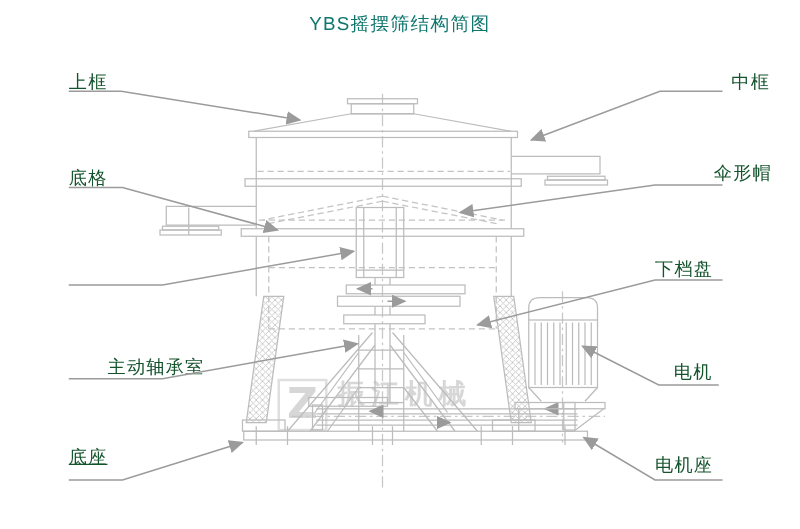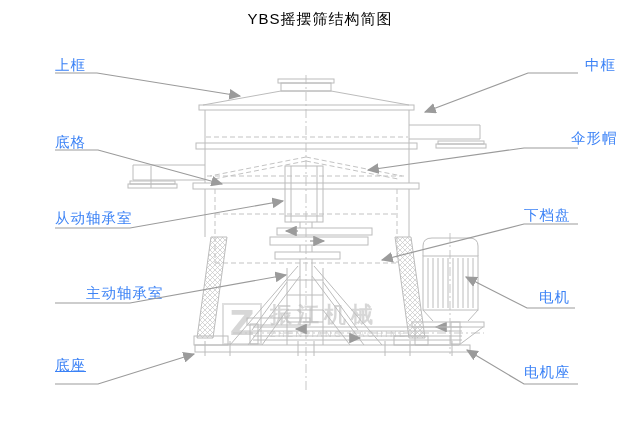--- a/index.html
+++ b/index.html
@@ -2,24 +2,24 @@
 <html><head>
 <meta charset="utf-8">
 <style>
   html,body{margin:0;padding:0;background:#ffffff;}
   #stage{
     position:relative;width:640px;height:423px;background:#ffffff;
     font-family:"Liberation Sans","DejaVu Sans",sans-serif;overflow:hidden;
   }
   #title{
     position:absolute;left:0;right:0;top:10px;text-align:center;
-    font-size:15px;color:#000000;letter-spacing:1px;
+    font-size:15px;color:#0f766e;letter-spacing:1px;
   }
   .lbl{
-    position:absolute;font-size:14.5px;color:#3b82f6;letter-spacing:1px;white-space:nowrap;
+    position:absolute;font-size:14.5px;color:#14532d;letter-spacing:1px;white-space:nowrap;
   }
   #lbl-upper-frame{left:55px;top:56px;}
   #lbl-bottom-grid{left:55px;top:133px;text-align:right;}
   #lbl-driven-bearing{left:55px;top:209px;}
   #lbl-drive-bearing{left:55px;top:284px;margin-left:31px;}
   #lbl-base{left:55px;top:356px;text-decoration:underline;}
   #lbl-middle-frame{left:539px;top:56px;margin-left:46px;}
   #lbl-umbrella-cap{left:524px;top:129px;margin-left:47px;}
   #lbl-lower-baffle{left:524px;top:206px;}
   #lbl-motor{left:539px;top:288px;font-family:Liberation Mono, monospace;}
@@ -47,21 +47,20 @@
 <body>
 
 <div id="stage">
 
   <div id="title">YBS摇摆筛结构简图</div>
 
   <div id="watermark">
     <div class="wm-logo">Z</div>
     <div class="wm-text">
       <div class="wm-cn">振江机械</div>
-      <div class="wm-en">ZHENJIANG MACHINE</div>
     </div>
   </div>
 
   <svg width="640" height="423" viewBox="0 0 640 423">
     <defs>
       <pattern id="hatch" width="5" height="5" patternUnits="userSpaceOnUse">
         <path d="M0,5 L5,0 M0,0 L5,5" stroke="#c6c6c6" stroke-width="0.7"></path>
       </pattern>
       <marker id="arr" markerWidth="11" markerHeight="9" refX="9" refY="4.5" orient="auto">
         <path d="M0,0 L10,4.5 L0,9 z" fill="#9b9b9b"></path>
@@ -180,21 +179,20 @@
       <path class="leader" d="M578,73 H528 L425,112" marker-end="url(#arr)"></path>
       <path class="leader" d="M578,148 H524 L368,170" marker-end="url(#arr)"></path>
       <path class="leader" d="M578,224 H524 L382,260" marker-end="url(#arr)"></path>
       <path class="leader" d="M575,308 H527 L466,277" marker-end="url(#arr)"></path>
       <path class="leader" d="M578,384 H524 L467,350" marker-end="url(#arr)"></path>
     </g>
   </svg>
 
   <div class="lbl" id="lbl-upper-frame">上框</div>
   <div class="lbl" id="lbl-bottom-grid">底格</div>
-  <div class="lbl" id="lbl-driven-bearing">从动轴承室</div>
   <div class="lbl" id="lbl-drive-bearing">主动轴承室</div>
   <div class="lbl" id="lbl-base">底座</div>
   <div class="lbl" id="lbl-middle-frame">中框</div>
   <div class="lbl" id="lbl-umbrella-cap">伞形帽</div>
   <div class="lbl" id="lbl-lower-baffle">下档盘</div>
   <div class="lbl" id="lbl-motor">电机</div>
   <div class="lbl" id="lbl-motor-base">电机座</div>
 
 </div>
 

